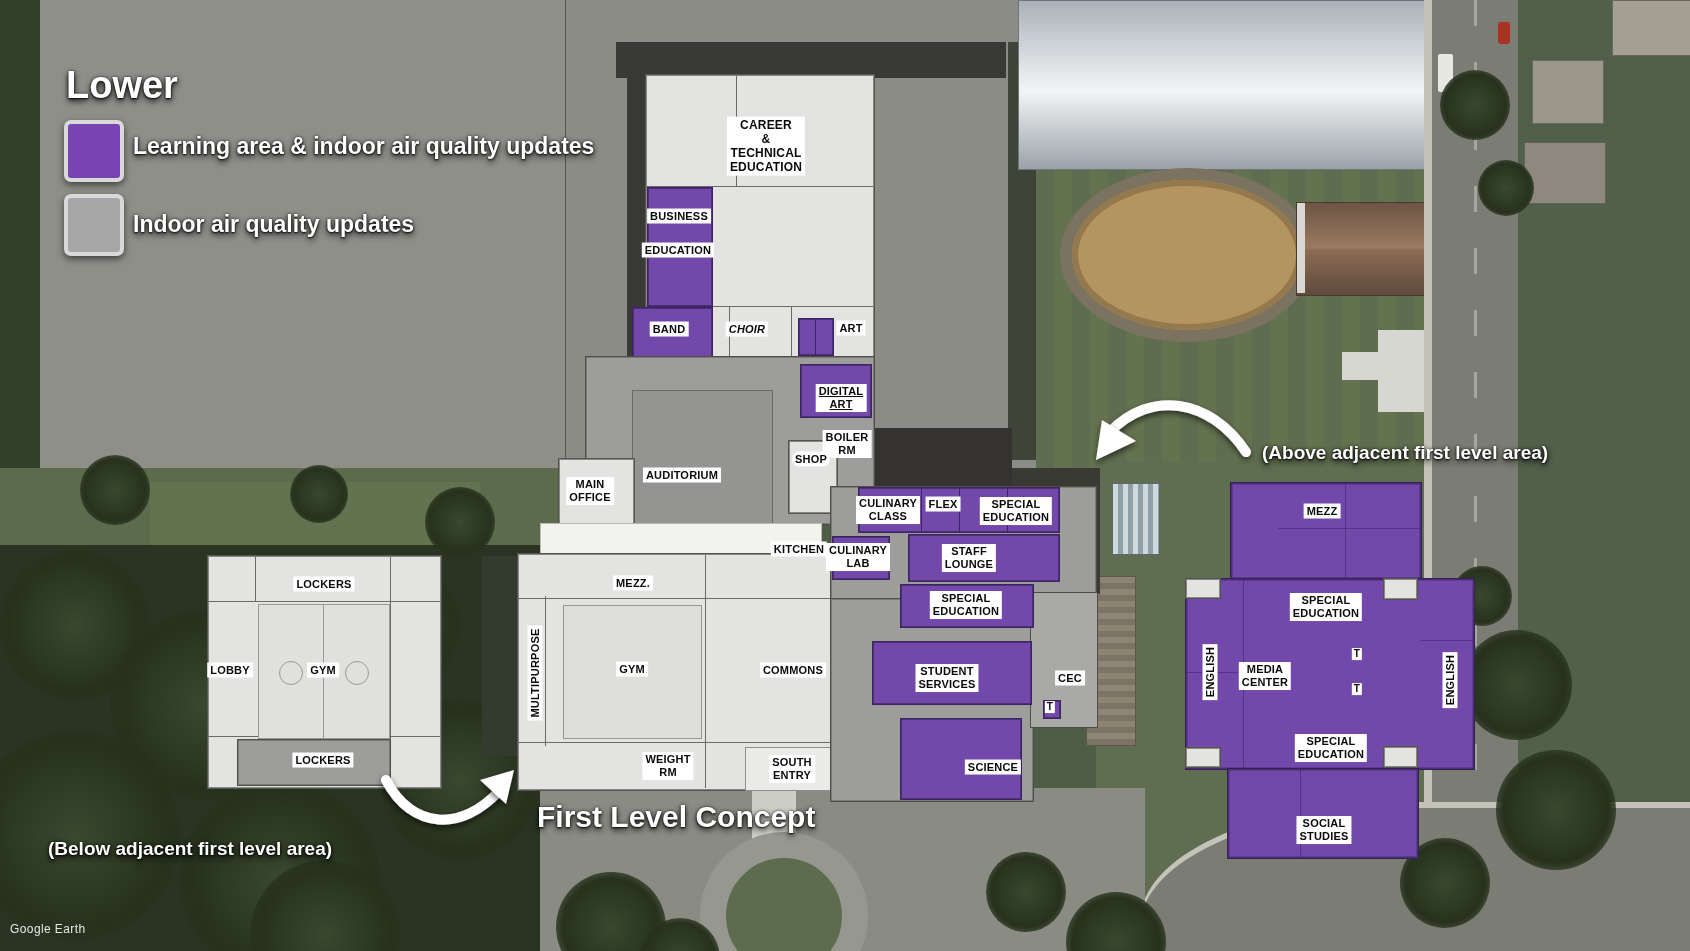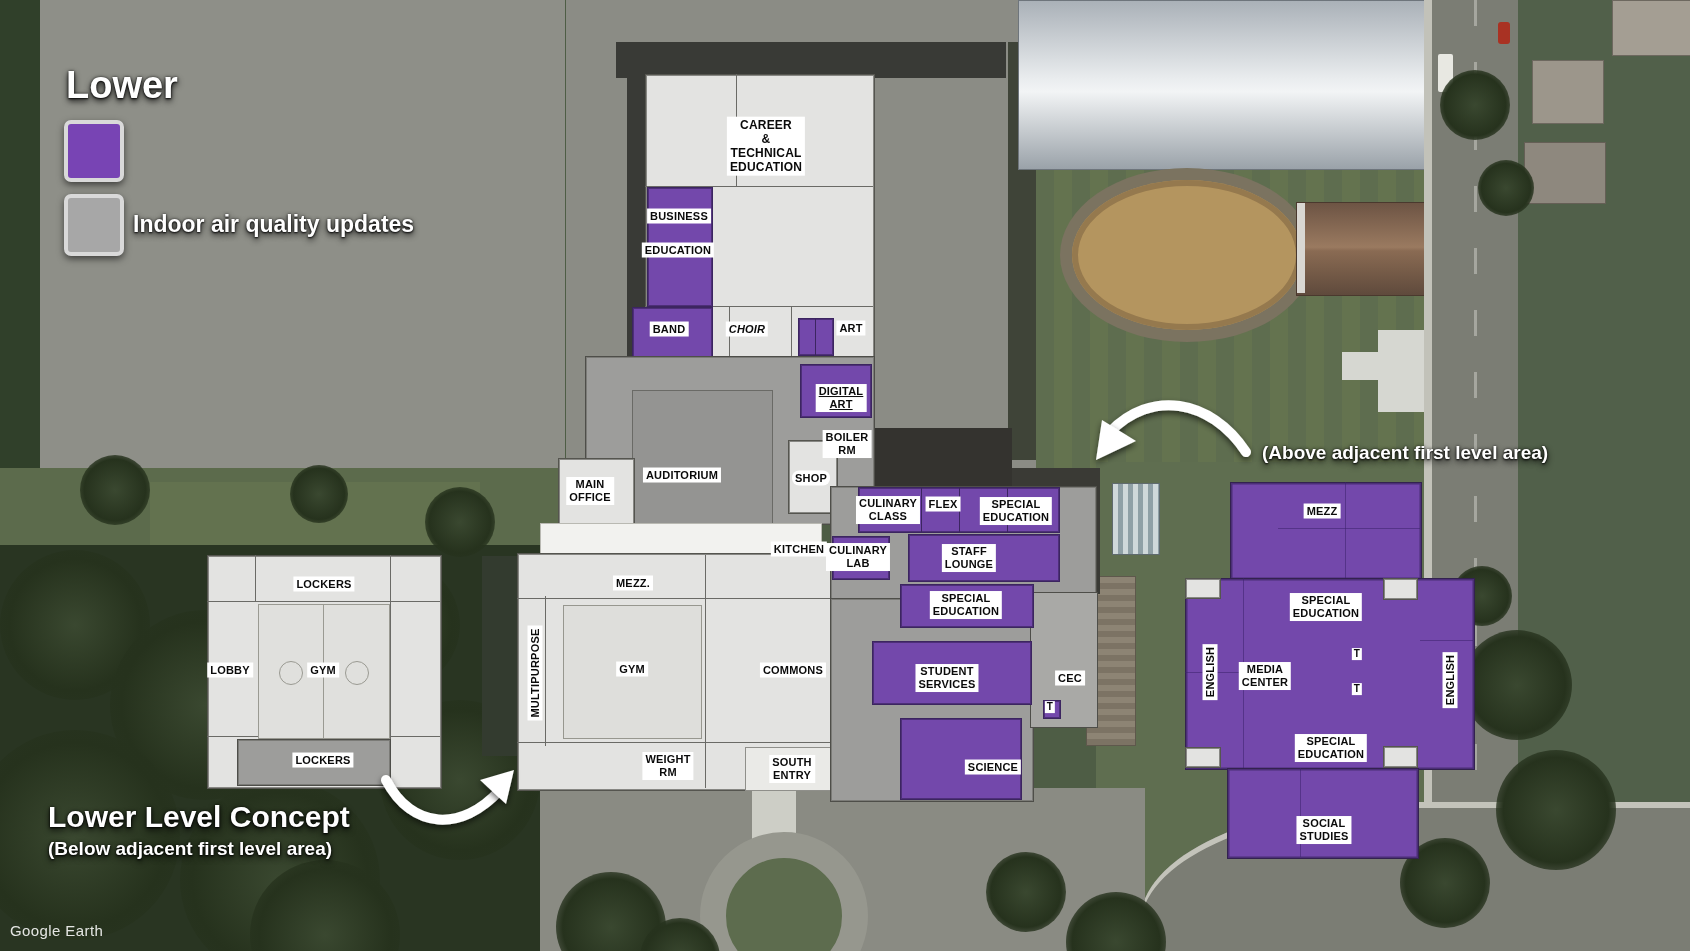--- a/index.html
+++ b/index.html
@@ -26,21 +26,21 @@
   .chip.small{font-size:10px;padding:0 2px}
   
   .halo{color:#fff;font-weight:bold;
         text-shadow:0 3px 6px rgba(0,0,0,.85),0 0 3px rgba(0,0,0,.6),0 1px 2px rgba(0,0,0,.8)}
   .legend-title{font-size:38px}
   .legend-label{font-size:23px}
   .swatch{position:absolute;width:52px;height:54px;border:4px solid #d9d9d9;border-radius:7px;
           box-shadow:0 3px 7px rgba(0,0,0,.55)}
   .concept-title{font-size:30px;white-space:nowrap}
   .concept-sub{font-size:19px;white-space:nowrap}
-  .watermark{position:absolute;color:rgba(255,255,255,.88);font-size:15px;letter-spacing:.4px;z-index:40}
+  .watermark{position:absolute;color:rgba(255,255,255,.88);font-size:12px;letter-spacing:.4px;z-index:40}
   .z30{z-index:30}.z40{z-index:40}
 </style>
 </head>
 <body>
 
 <div class="canvas">
 
   <div class="s chev" style="left:0;top:0;width:565px;height:470px;background:#8e8f88"></div>
   <div class="s" style="left:0;top:0;width:40px;height:585px;background:#30402a"></div>
   <div class="s" style="left:0;top:468px;width:565px;height:96px;background:#5c6b4c"></div>
@@ -201,21 +201,21 @@
       <div class="chip" style="left: 669px; top: 329px;">BAND</div>
       <div class="chip" style="left: 747px; top: 329px; font-style: italic;">CHOIR</div>
       <div class="chip" style="left: 851px; top: 328px;">ART</div>
       <div class="chip" style="left: 841px; top: 398px; text-decoration: underline;">DIGITAL
 ART</div>
       <div class="chip" style="left: 847px; top: 444px;">BOILER
 RM</div>
       <div class="chip" style="left: 590px; top: 491px;">MAIN
 OFFICE</div>
       <div class="chip" style="left: 682px; top: 475px;">AUDITORIUM</div>
-      <div class="chip" style="left: 811px; top: 478px; border-radius: 7px;">SHOP</div>
+      <div class="chip" style="left: 811px; top: 459px; border-radius: 7px;">SHOP</div>
       <div class="chip" style="left: 888px; top: 510px;">CULINARY
 CLASS</div>
       <div class="chip" style="left: 943px; top: 504px;">FLEX</div>
       <div class="chip" style="left: 1016px; top: 511px;">SPECIAL
 EDUCATION</div>
       <div class="chip" style="left: 799px; top: 549px;">KITCHEN</div>
       <div class="chip" style="left: 858px; top: 557px;">CULINARY
 LAB</div>
       <div class="chip" style="left: 969px; top: 558px;">STAFF
 LOUNGE</div>
@@ -248,21 +248,22 @@
       <div class="chip small" style="left: 1357px; top: 689px;">T</div>
       <div class="chip vertical" style="left: 1450px; top: 680px;">ENGLISH</div>
       <div class="chip" style="left: 1331px; top: 748px;">SPECIAL
 EDUCATION</div>
       <div class="chip" style="left: 1324px; top: 830px;">SOCIAL
 STUDIES</div>
     </div>
 
   <div class="s z40 halo legend-title" style="left:66px;top:64px">Lower</div>
   <div class="swatch z40 s" style="left: 64px; top: 120px; background: rgb(120, 68, 180);"></div>
+  <div class="s z40 halo legend-label" style="left:133px;top:133px">Learning area &amp; indoor air quality updates</div>
   <div class="swatch z40 s" style="left: 64px; top: 194px; background: rgb(167, 167, 167);"></div>
   <div class="s z40 halo legend-label" style="left:133px;top:211px">Indoor air quality updates</div>
 
   <div class="s z40 halo concept-sub" style="left:1262px;top:442px">(Above adjacent first level area)</div>
-  <div class="s z40 halo concept-title" style="left:48px;top:800px">Lower Level Concept</div>
   <div class="s z40 halo concept-sub" style="left:48px;top:838px">(Below adjacent first level area)</div>
+  <div class="s z40 halo concept-title" style="left:537px;top:800px">First Level Concept</div>
 
   <div class="watermark" style="left:10px;top:922px">Google Earth</div>
 </div>
 
 </body></html>

